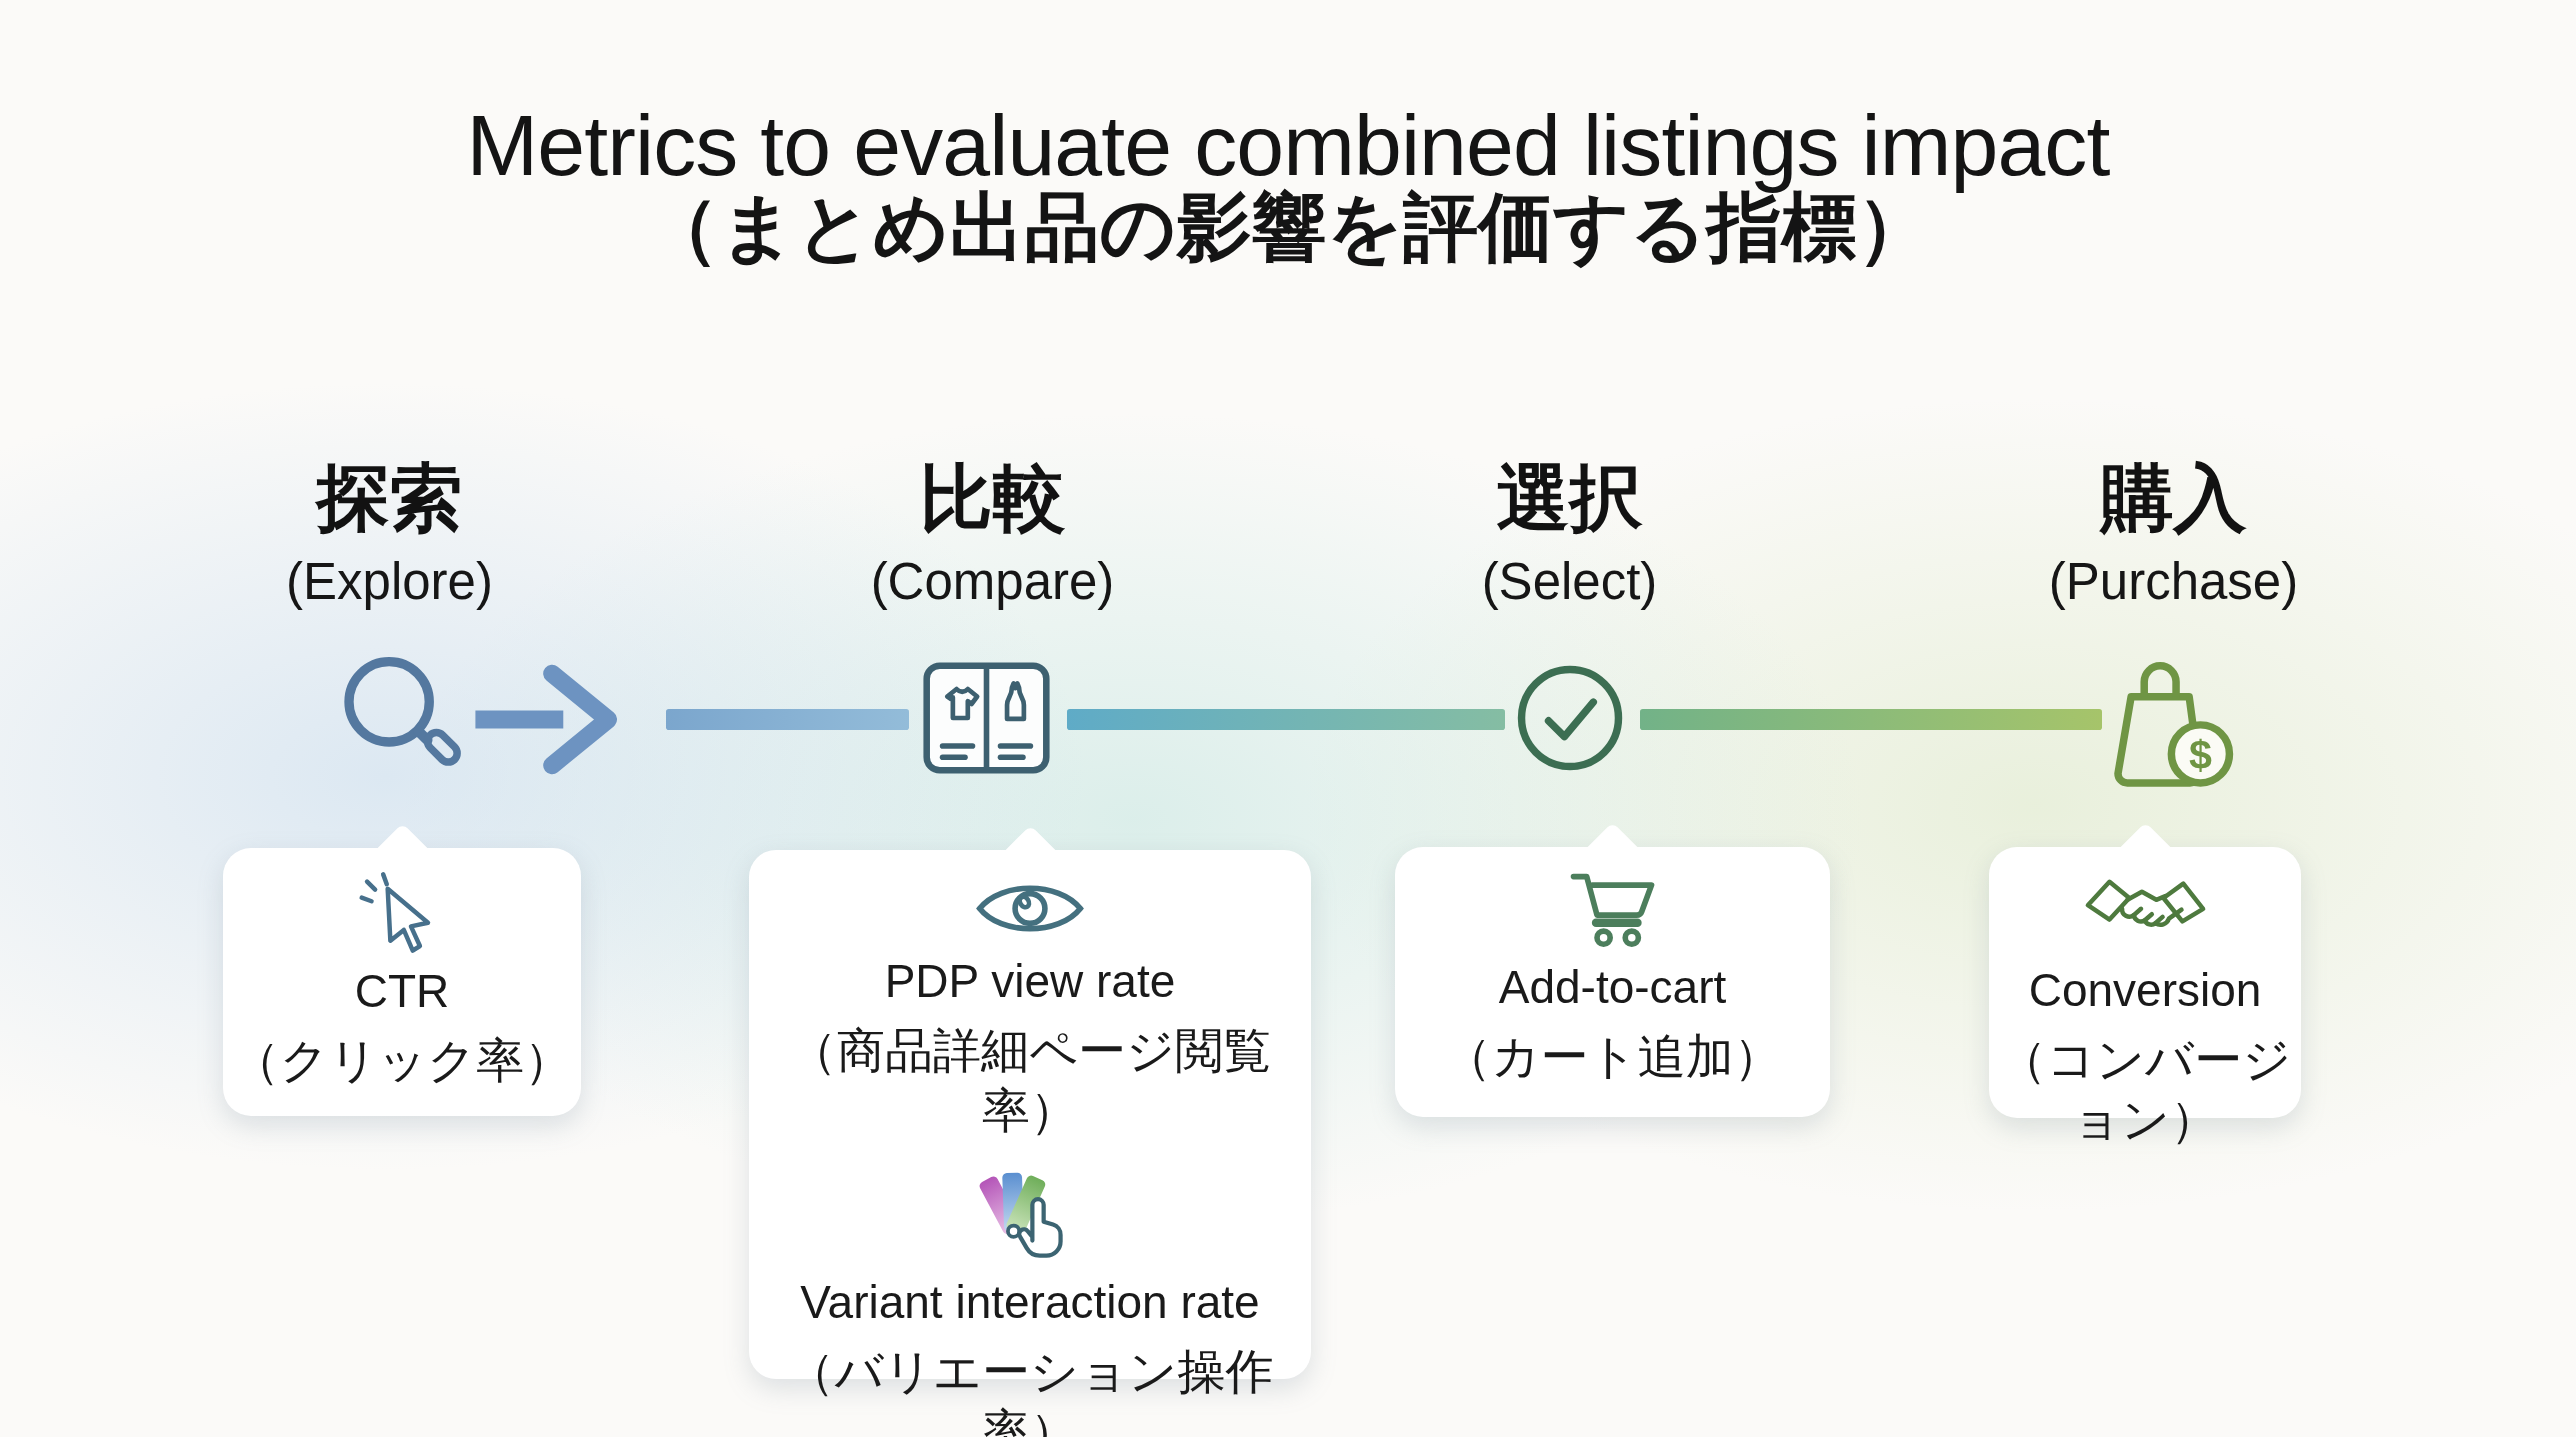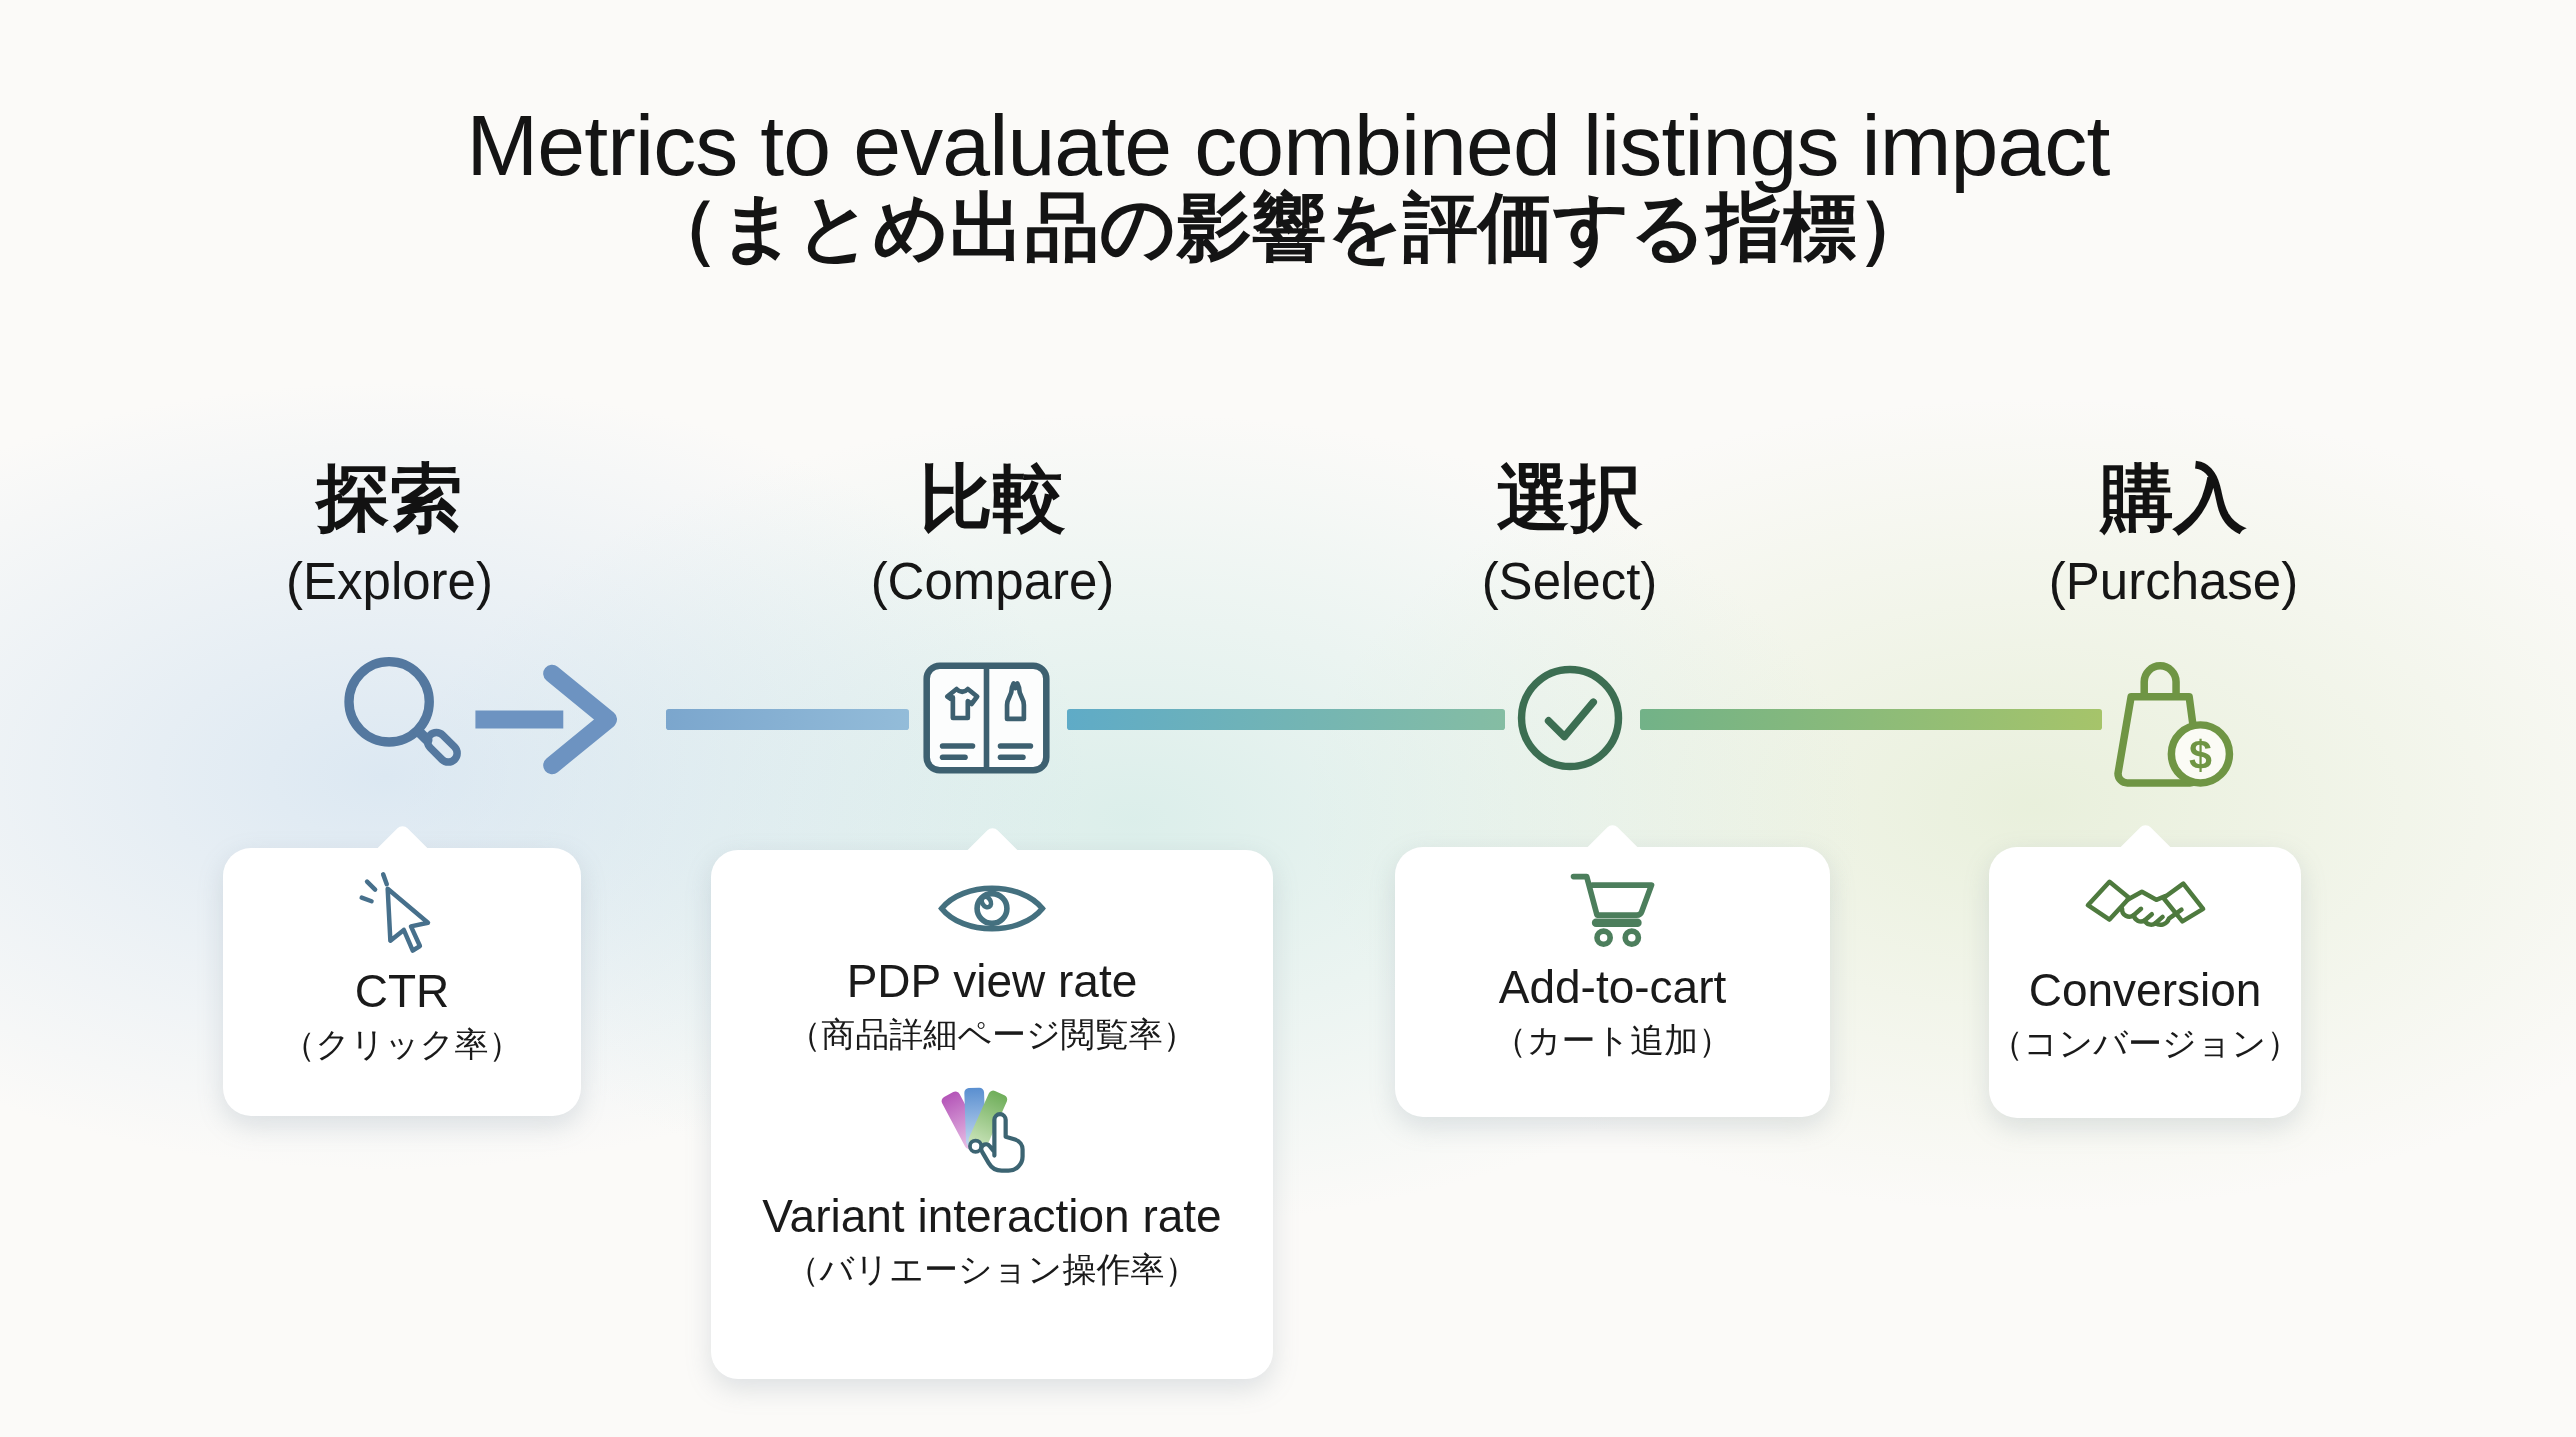--- a/index.html
+++ b/index.html
@@ -34,21 +34,21 @@
     box-shadow:0 9.4px 26px rgba(120,135,150,0.22);
     display:flex;flex-direction:column;align-items:center;
     text-align:center;
   }
   .card .pointer{
     position:absolute;top:-16px;left:50%;width:43px;height:43px;
     margin-left:-21.5px;background:#ffffff;border-radius:7.5px;
     transform:rotate(45deg);
   }
   .metric-label{font-size:46px;font-weight:500;line-height:1.2;color:#1a1a1a;position:relative;}
-  .metric-sub{font-size:34px;font-weight:500;line-height:1.25;color:#1a1a1a;position:relative;margin-top:4px;}
+  .metric-sub{font-size:48px;font-weight:500;line-height:1.25;color:#1a1a1a;position:relative;margin-top:12px;}
   .metric-icon{position:relative;}
   svg{display:block;}
 </style>
 </head>
 <body>
 
 <div class="canvas">
 
   <div class="title-line1">Metrics to evaluate combined listings impact</div>
   <div class="title-line2">（まとめ出品の影響を評価する指標）</div>
@@ -125,21 +125,21 @@
         <line x1="29" y1="6" x2="33" y2="17"></line>
         <line x1="11" y1="14" x2="20" y2="23"></line>
         <line x1="5" y1="32" x2="16" y2="36"></line>
         <path d="M34,22 L79,60 L60,64 L70,86 L62,91 L52,68 L37,80 Z"></path>
       </svg>
     </div>
     <div class="metric-label" style="margin-top:9.4px;">CTR</div>
     <div class="metric-sub">（クリック率）</div>
   </div>
 
-  <div class="card" style="left:711px;top:850px;width:562px;height:505px;padding-top:24px;border-radius:27px;">
+  <div class="card" style="left:749px;top:850px;width:562px;height:505px;padding-top:24px;border-radius:27px;">
     <div class="pointer"></div>
     <div class="metric-icon">
       <svg width="118" height="69" viewBox="0 0 126 74" fill="none" stroke="#44707f" stroke-width="6">
         <path d="M9,37 C32,8 94,8 117,37 C94,66 32,66 9,37 Z"></path>
         <circle cx="63" cy="37" r="16"></circle>
         <ellipse cx="57" cy="30" rx="4.5" ry="6" stroke-width="5" transform="rotate(-30 57 30)"></ellipse>
       </svg>
     </div>
     <div class="metric-label" style="margin-top:11.2px;">PDP view rate</div>
     <div class="metric-sub">（商品詳細ページ閲覧率）</div>

